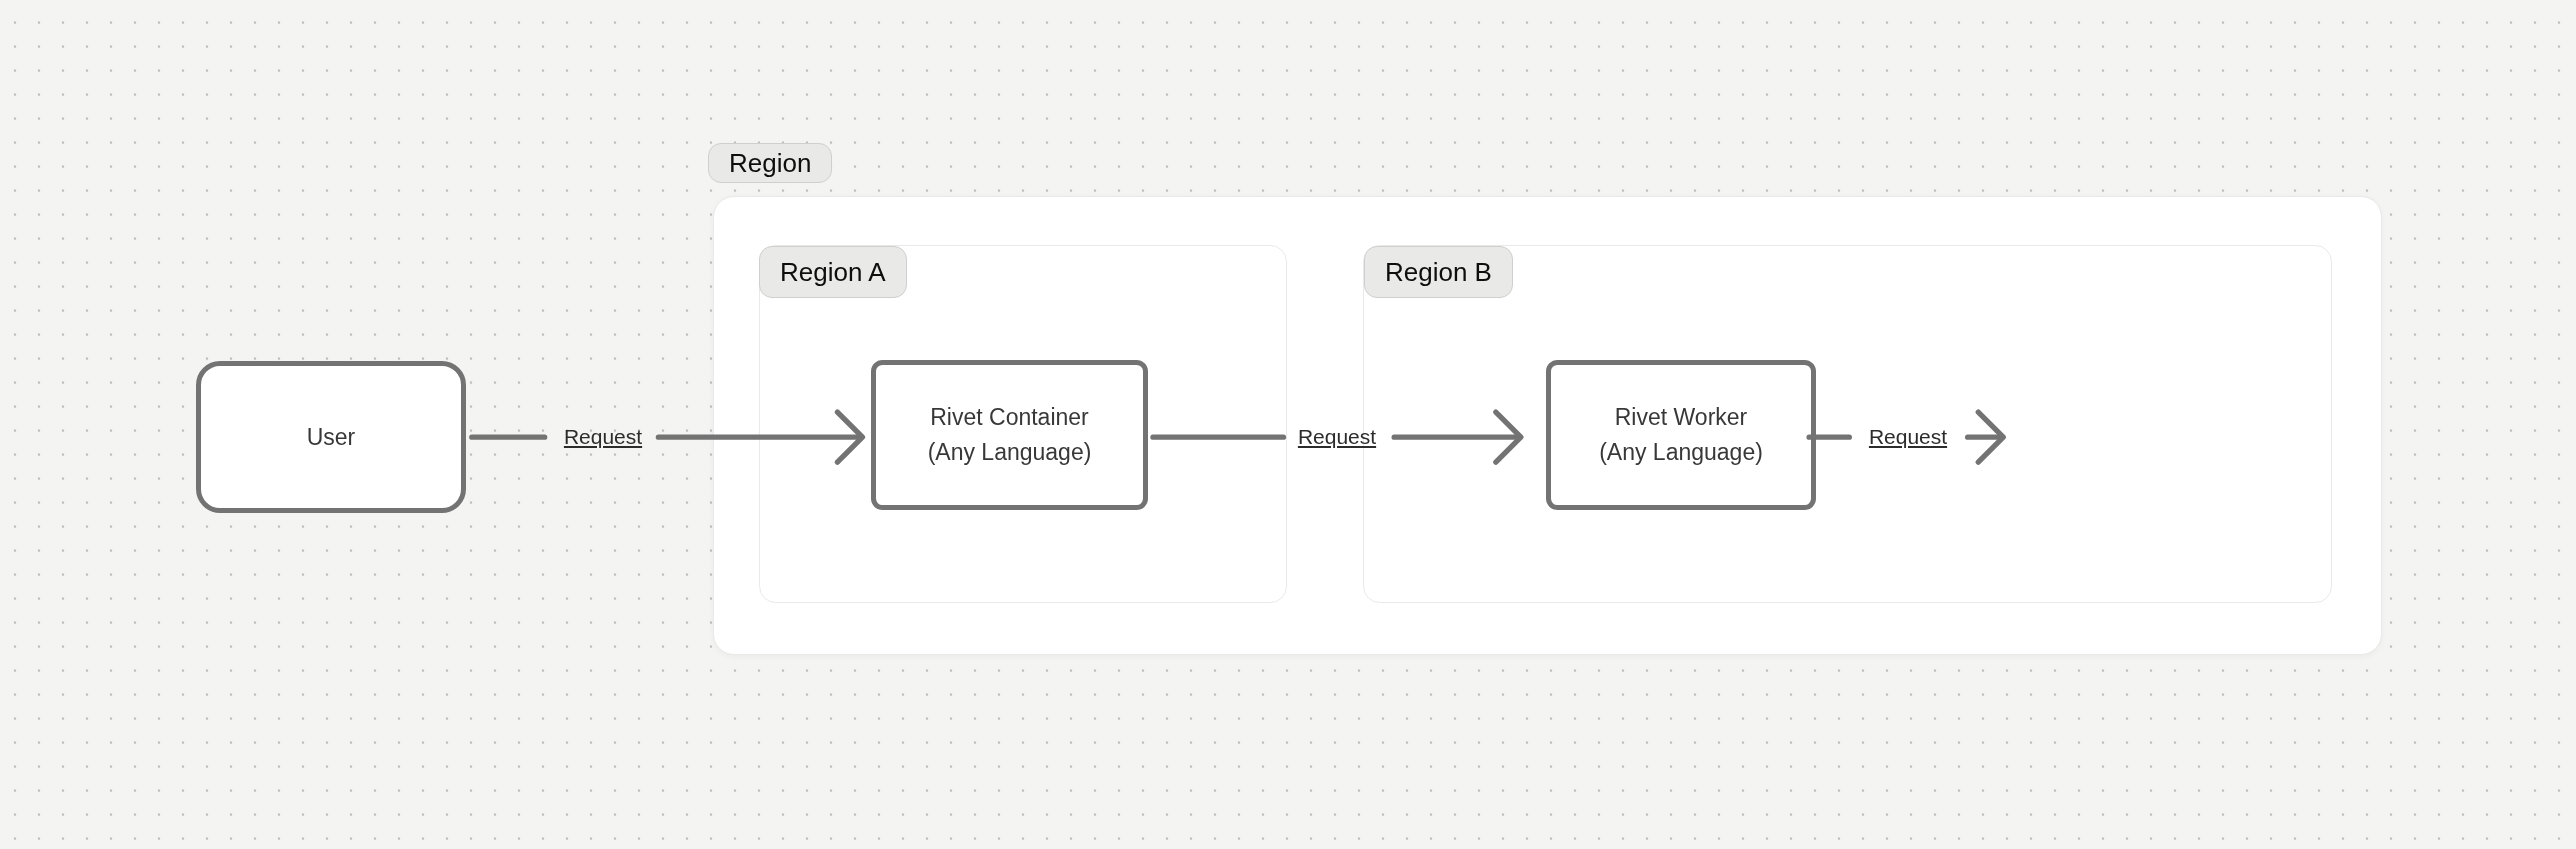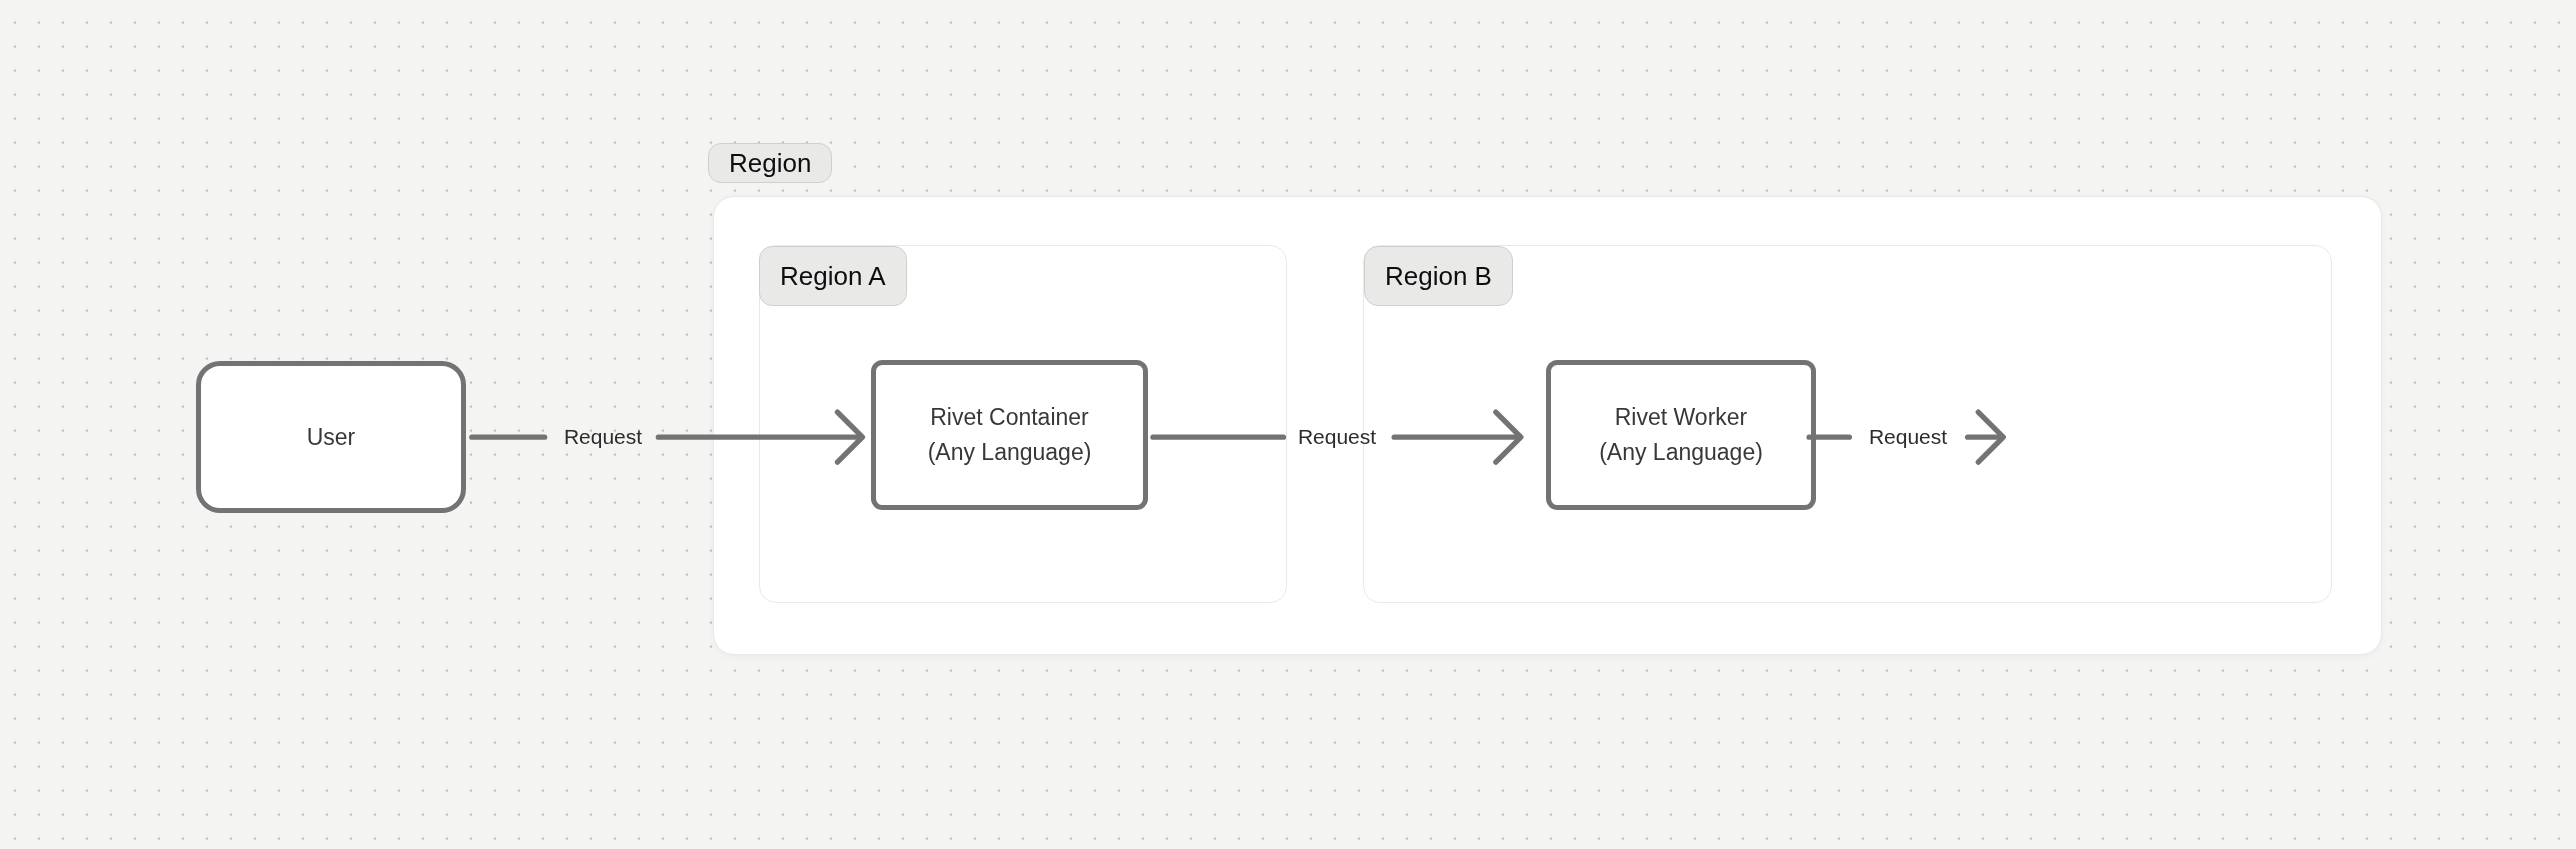--- a/index.html
+++ b/index.html
@@ -42,34 +42,34 @@
     left: 1363px; top: 245px;
     width: 969px; height: 358px;
     border-radius: 16.7px;
   }
 
   
   .pill {
     position: absolute;
     display: inline-flex;
     align-items: center;
-    height: 60px;
+    height: 52px;
     padding: 0 20px;
     background: #e9e9e8;
     border: 1.5px solid #cfcfcd;
     border-radius: 13px;
     font-size: 26px;
     font-weight: 500;
     color: #0e0e0e;
     white-space: nowrap;
     z-index: 5;
   }
   .pill-rivet    { left: 708px;  top: 143px; height: 40px; }
   .pill-region-a { left: 759px; top: 246px; }
-  .pill-region-b { left: 1364px; top: 246px; border-radius: 14px; }
+  .pill-region-b { left: 1364px; top: 246px; }
 
   
   .node {
     position: absolute;
     display: flex;
     flex-direction: column;
     align-items: center;
     justify-content: center;
     background: #ffffff;
     border: 5.3px solid #737373;
@@ -101,20 +101,21 @@
     fill: none;
   }
 
   .edge-label {
     position: absolute;
     transform: translate(-50%, -50%);
     font-size: 21px;
     color: #2c2c2c;
     white-space: nowrap;
     z-index: 7;
+    text-decoration: underline;
   }
   .edge-label-1 { left: 603px;  top: 437px; }
   .edge-label-2 { left: 1337px; top: 437px; }
   .edge-label-3 { left: 1908px; top: 437px; }
 </style>
 </head>
 <body>
 
 <div class="stage">
 

